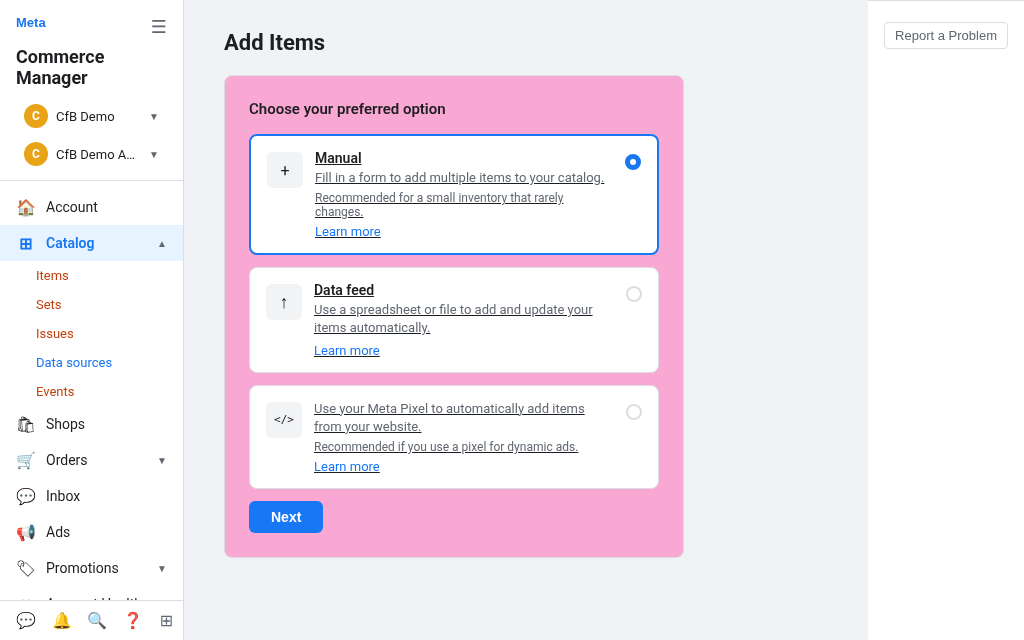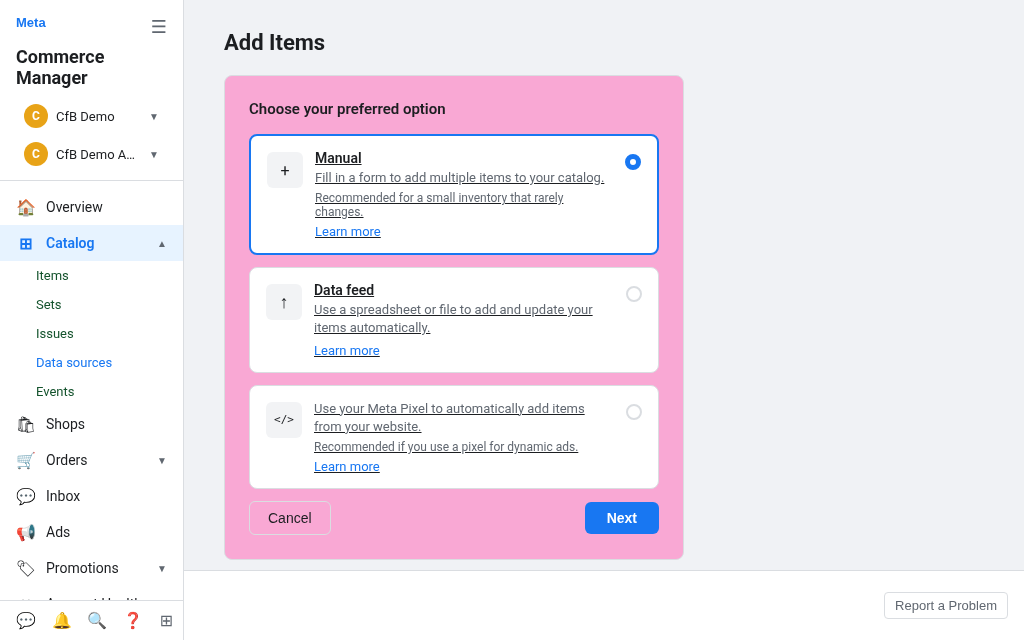--- a/index.html
+++ b/index.html
@@ -17,28 +17,28 @@
     .account-name { font-size: 13px; color: #1c1e21; flex: 1; white-space: nowrap; overflow: hidden; text-overflow: ellipsis; max-width: 110px; }
     .chevron-down { color: #606770; font-size: 10px; }
 
     .sidebar-nav { flex: 1; overflow-y: auto; padding: 8px 0; }
     .nav-item { display: flex; align-items: center; gap: 10px; padding: 8px 16px; cursor: pointer; color: #1c1e21; font-size: 14px; border-radius: 0; }
     .nav-item.active { color: #1877f2; font-weight: 600; background: #e7f3ff; }
     .nav-icon { width: 20px; height: 20px; display: flex; align-items: center; justify-content: center; flex-shrink: 0; font-size: 16px; }
     .nav-label { flex: 1; }
     .nav-chevron { color: #606770; font-size: 10px; }
 
-    .nav-sub-item { display: flex; align-items: center; padding: 7px 16px 7px 36px; cursor: pointer; font-size: 13px; color: #14532d; }
+    .nav-sub-item { display: flex; align-items: center; padding: 7px 16px 7px 36px; cursor: pointer; font-size: 13px; color: #c2410c; }
     .nav-sub-item.active { color: #1877f2; font-weight: 400; }
 
     .sidebar-footer { padding: 10px 16px; border-top: 1px solid #dadde1; display: flex; align-items: center; gap: 16px; }
     .footer-icon { color: #606770; cursor: pointer; font-size: 16px; }
 
     
-    .main { flex: 1; display: flex; flex-direction: column; background: #f0f2f5; }
+    .main { flex: 1; display: flex; background: #f0f2f5; }
     .main-content { flex: 1; padding: 30px 40px; overflow-y: auto; }
 
     .page-title { font-size: 22px; font-weight: 700; color: #1c1e21; margin-bottom: 20px; }
 
     .card { background: #f9a8d4; border-radius: 8px; border: 1px solid #dadde1; padding: 24px; max-width: 460px; }
     .card-subtitle { font-size: 15px; font-weight: 600; color: #1c1e21; margin-bottom: 16px; }
 
     .option { border: 1px solid #dadde1; border-radius: 8px; padding: 14px 16px; margin-bottom: 12px; display: flex; align-items: flex-start; gap: 12px; cursor: pointer; background: #fff; position: relative; }
     .option.selected { border: 2px solid #1877f2; background: #fff; }
     .option-icon-box { width: 36px; height: 36px; border-radius: 6px; background: #f2f3f5; display: flex; align-items: center; justify-content: center; flex-shrink: 0; font-size: 16px; color: #1c1e21; margin-top: 2px; }
@@ -82,21 +82,21 @@
       <div class="account-selector" style="margin-top:2px;">
         <div class="avatar avatar-yellow">C</div>
         <span class="account-name">CfB Demo Account (719900...</span>
         <span class="chevron-down">▼</span>
       </div>
     </div>
 
     <div class="sidebar-nav">
       <div class="nav-item">
         <span class="nav-icon">🏠</span>
-        <span class="nav-label">Overview</span>
+        <span class="nav-label">Account</span>
       </div>
 
       <div class="nav-item active">
         <span class="nav-icon">⊞</span>
         <span class="nav-label">Catalog</span>
         <span class="nav-chevron">▲</span>
       </div>
 
       <div class="nav-sub-item">
         <span>Items</span>
@@ -190,21 +190,20 @@
         <div class="option-icon-box" style="font-size:11px; font-family:monospace;">&lt;/&gt;</div>
         <div class="option-content">
           <div class="option-desc">Use your Meta Pixel to automatically add items from your website.</div>
           <div class="option-rec">Recommended if you use a pixel for dynamic ads.</div>
           <a class="option-link">Learn more</a>
         </div>
         <div class="radio"></div>
       </div>
 
       <div class="card-actions">
-        <button class="btn-cancel">Cancel</button>
         <button class="btn-next">Next</button>
       </div>
     </div>
   </div>
 
   <div class="bottom-bar">
     <button class="report-btn">Report a Problem</button>
   </div>
 </div>
 

